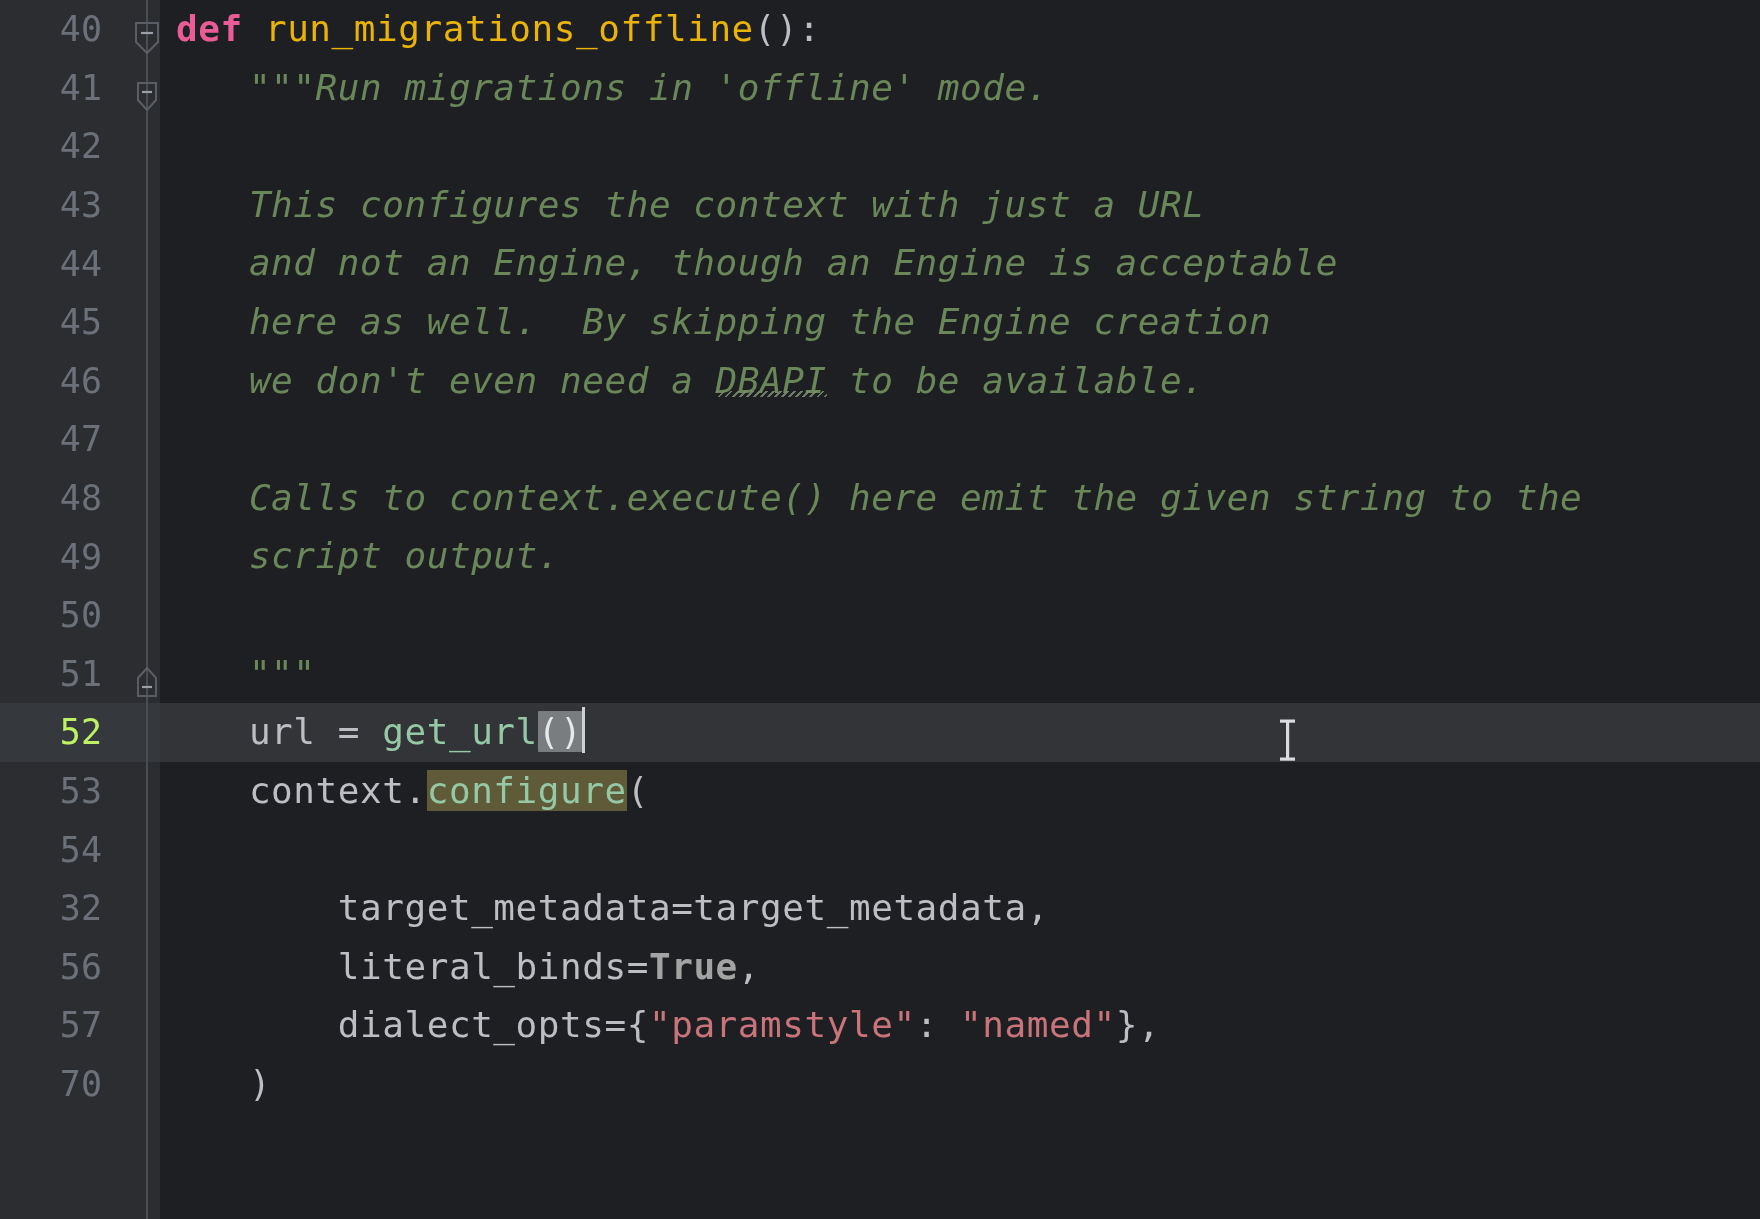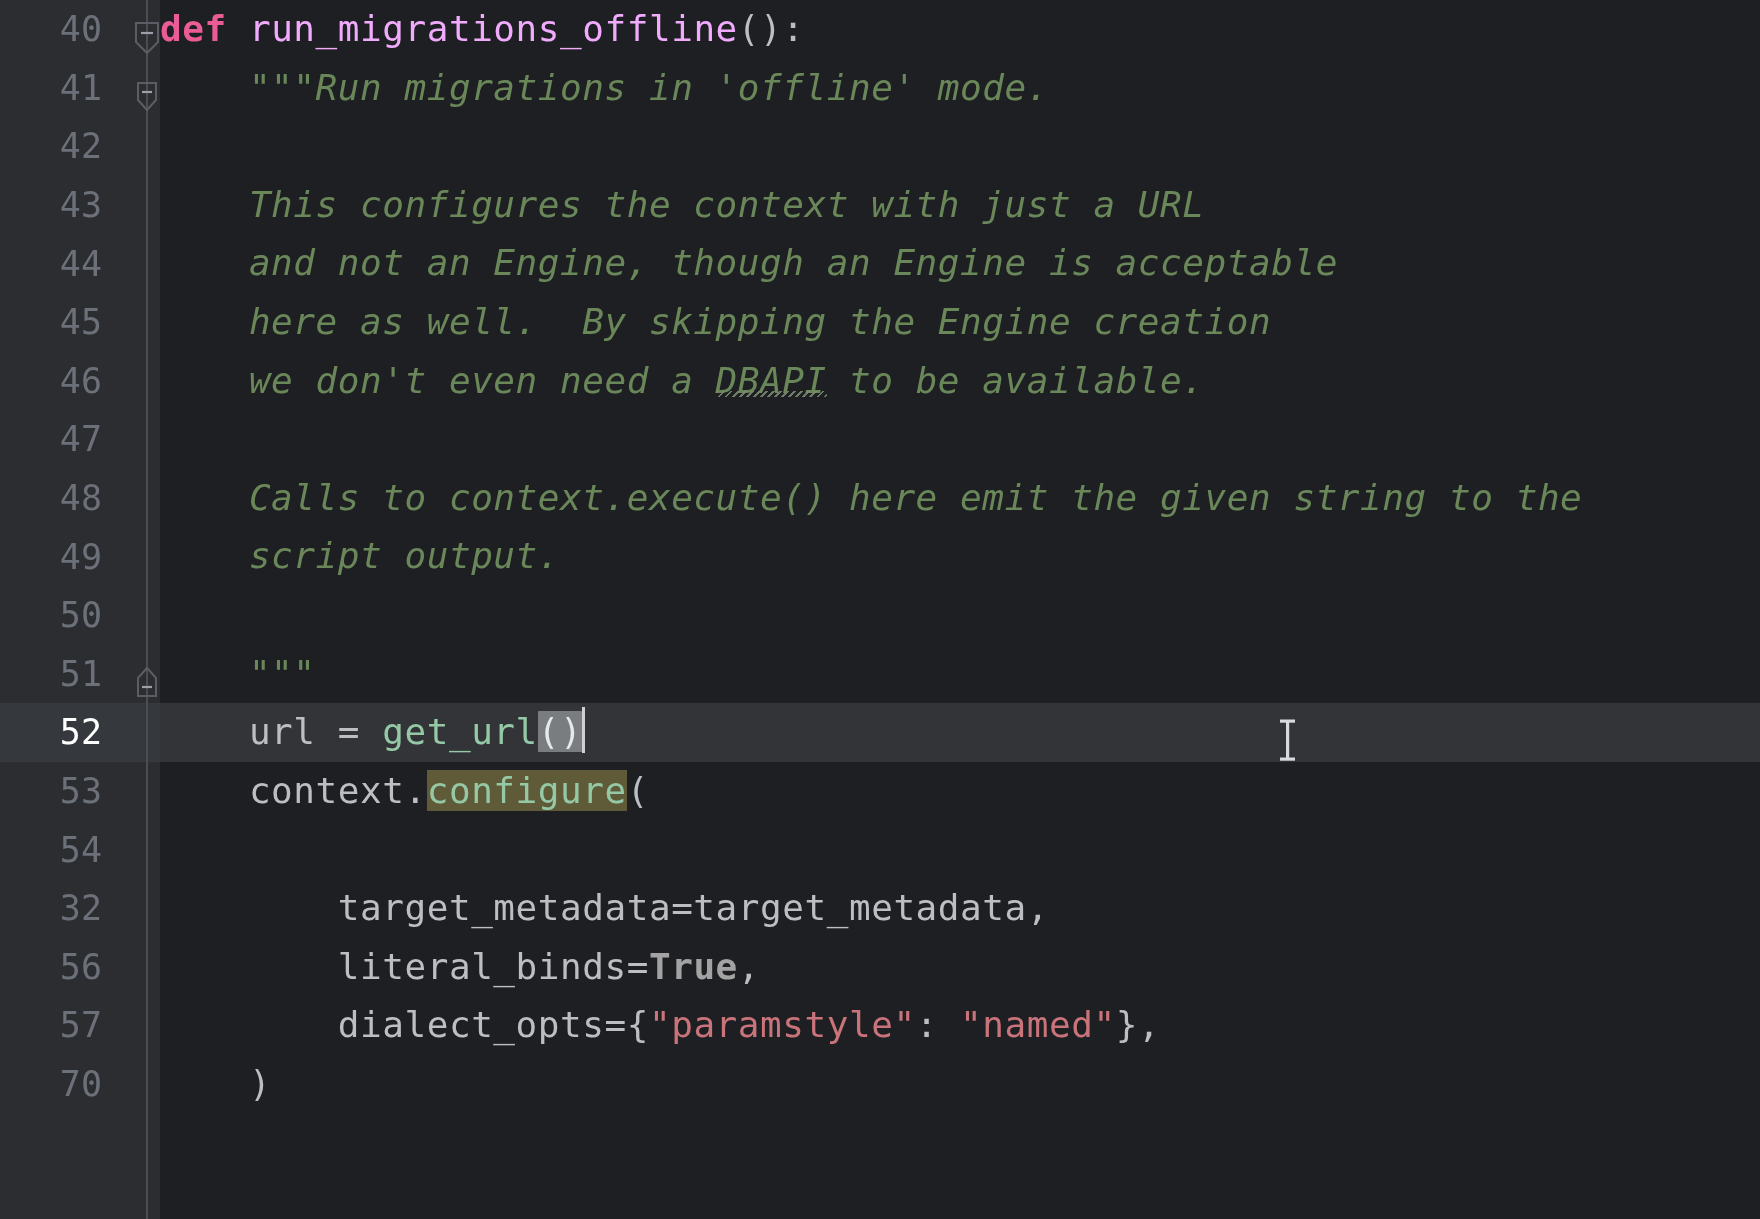--- a/index.html
+++ b/index.html
@@ -62,21 +62,21 @@
     position: relative;
     z-index: 2;
     width: 102px;
     text-align: right;
     padding-right: 0px;
     color: #6B7079;
     font-size: 35px;
     letter-spacing: 0px;
     user-select: none;
   }
-  .row.caret-row .lineno { color: #ffffff; }
+  .row.caret-row .lineno { color: #bef264; }
 
   .code {
     position: relative;
     z-index: 2;
     margin-left: 58px;
     font-size: 36px;
     line-height: 58.6px;
     color: #BCBEC4;
     letter-spacing: 0.55px;
   }
@@ -94,28 +94,28 @@
 
   
   .fold {
     position: absolute;
     left: 130px;
     width: 34px;
     height: 40px;
     z-index: 4;
   }
   .fold svg { display: block; }
-  .kw-pink  { color: #E95C96; font-weight: bold; }
+  .kw-pink  { color: #E95C96; font-weight: bold; padding-left: 16px; }
   .ident    { color: #BCBEC4; }
   .doc      { color: #6A8759; font-style: italic; }
   .str      { color: #C9737A; }
   .bool     { color: #a3a3a3; font-weight: bold; }
   .meth     { color: #95C9A6; }
   .punct    { color: #BCBEC4; }
-  .teal     { color: #f0abfc; }
+  .teal     { color: #eab308; }
 
   
   .bracket-hl {
     background: #7A7D80;
     color: #E6E8EB;
     border-radius: 1px;
   }
   
   .occ-hl {
     background: #5F5A38;

